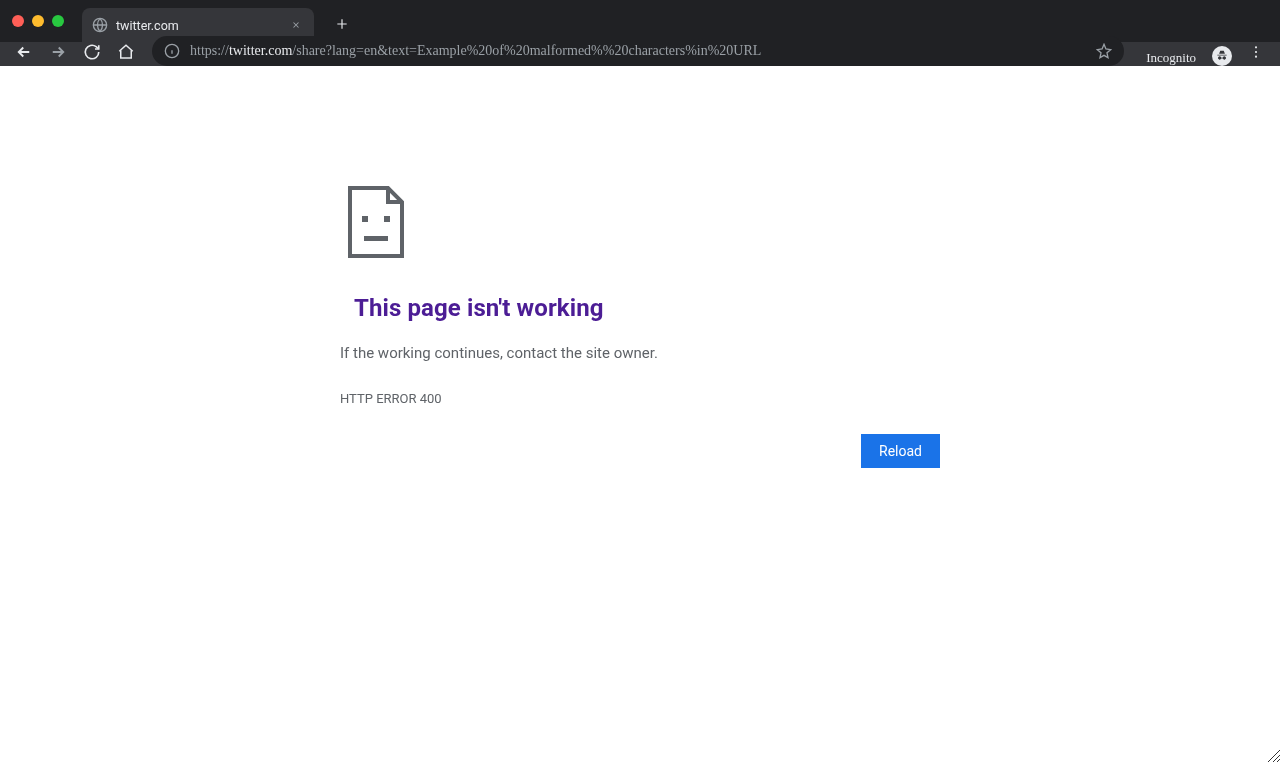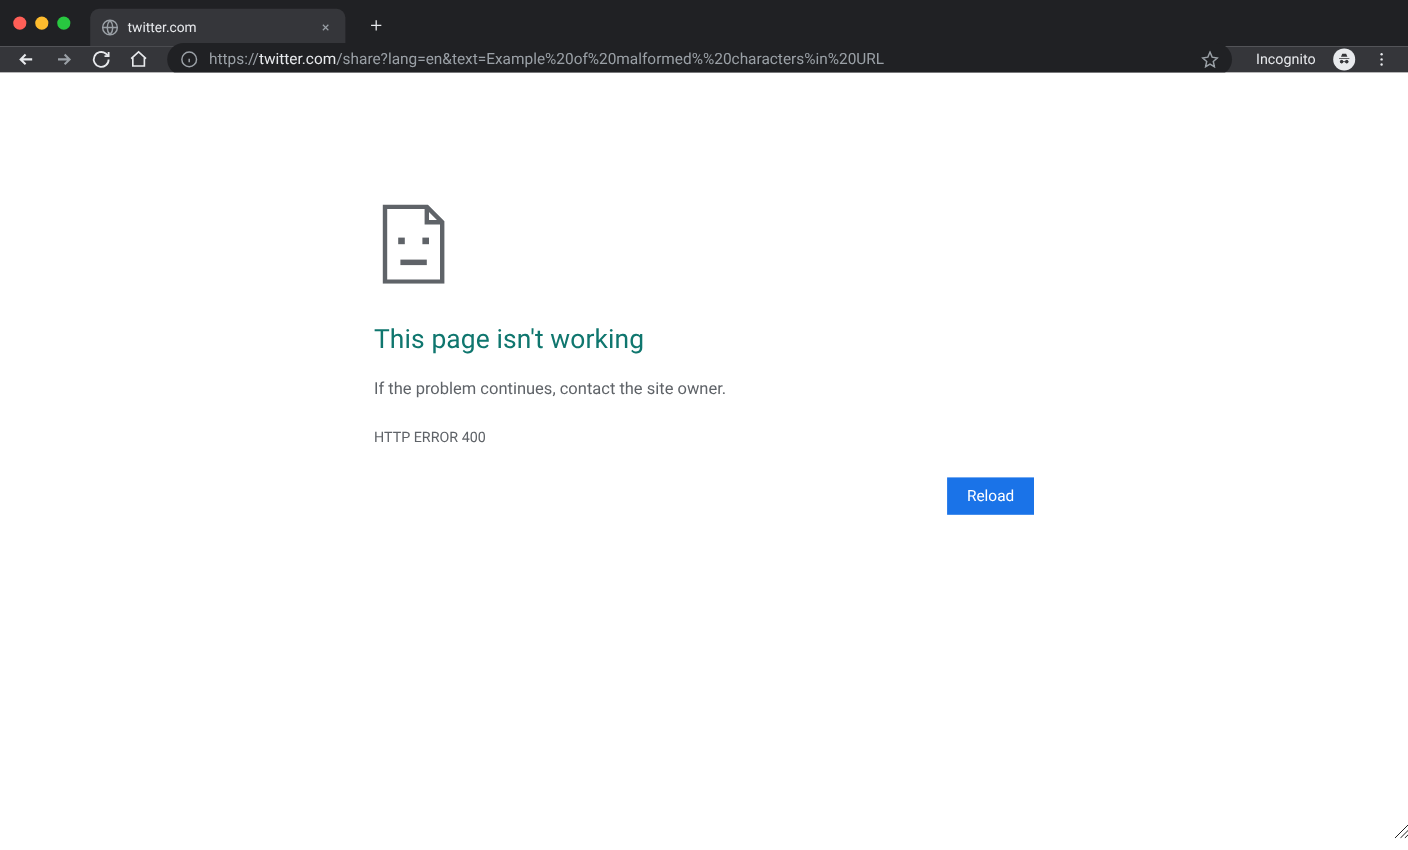--- a/index.html
+++ b/index.html
@@ -69,23 +69,24 @@
       font-size: 18px;
       margin-left: 10px;
       margin-top: 6px;
       width: 20px;
       text-align: center;
     }
     .toolbar {
       background: #35363a;
       height: 24px;
       display: flex;
-      align-items: center;
+      align-items: flex-end;
       padding: 0 10px;
       gap: 6px;
+      font-family: Liberation Serif, serif;
     }
     .nav-btn {
       width: 28px;
       height: 28px;
       display: flex;
       align-items: center;
       justify-content: center;
       color: #9aa0a6;
       border-radius: 50%;
     }
@@ -155,24 +156,25 @@
       top: 120px;
       width: 600px;
     }
     .sad-icon {
       width: 72px;
       height: 72px;
       margin-bottom: 36px;
     }
     .error-title {
       font-size: 24px;
-      color: #0f766e;
-      font-weight: 400;
+      color: #4c1d95;
+      font-weight: 700;
       margin-bottom: 22px;
       letter-spacing: 0.1px;
+      margin-left: 14px;
     }
     .error-msg {
       font-size: 15px;
       color: #5f6368;
       margin-bottom: 20px;
     }
     .error-code {
       font-size: 13px;
       color: #5f6368;
       text-transform: uppercase;
@@ -290,21 +292,21 @@
     <div class="sad-icon">
       <svg viewBox="0 0 72 72" fill="none">
         <path d="M10 2 H48 L62 16 V70 H10 Z" fill="none" stroke="#5f6368" stroke-width="4"></path>
         <path d="M48 2 V16 H62" fill="none" stroke="#5f6368" stroke-width="4"></path>
         <rect x="22" y="30" width="6" height="6" fill="#5f6368"></rect>
         <rect x="44" y="30" width="6" height="6" fill="#5f6368"></rect>
         <rect x="24" y="50" width="24" height="5" fill="#5f6368"></rect>
       </svg>
     </div>
     <h1 class="error-title">This page isn't working</h1>
-    <p class="error-msg">If the problem continues, contact the site owner.</p>
+    <p class="error-msg">If the working continues, contact the site owner.</p>
     <p class="error-code">HTTP ERROR 400</p>
     <button class="reload-btn">Reload</button>
   </div>
   <div class="resize-handle">
     <svg viewBox="0 0 12 12">
       <path d="M12 0 L0 12 M12 5 L5 12 M12 9 L9 12" stroke="#000" stroke-width="0.8"></path>
     </svg>
   </div>
 </div>
 

